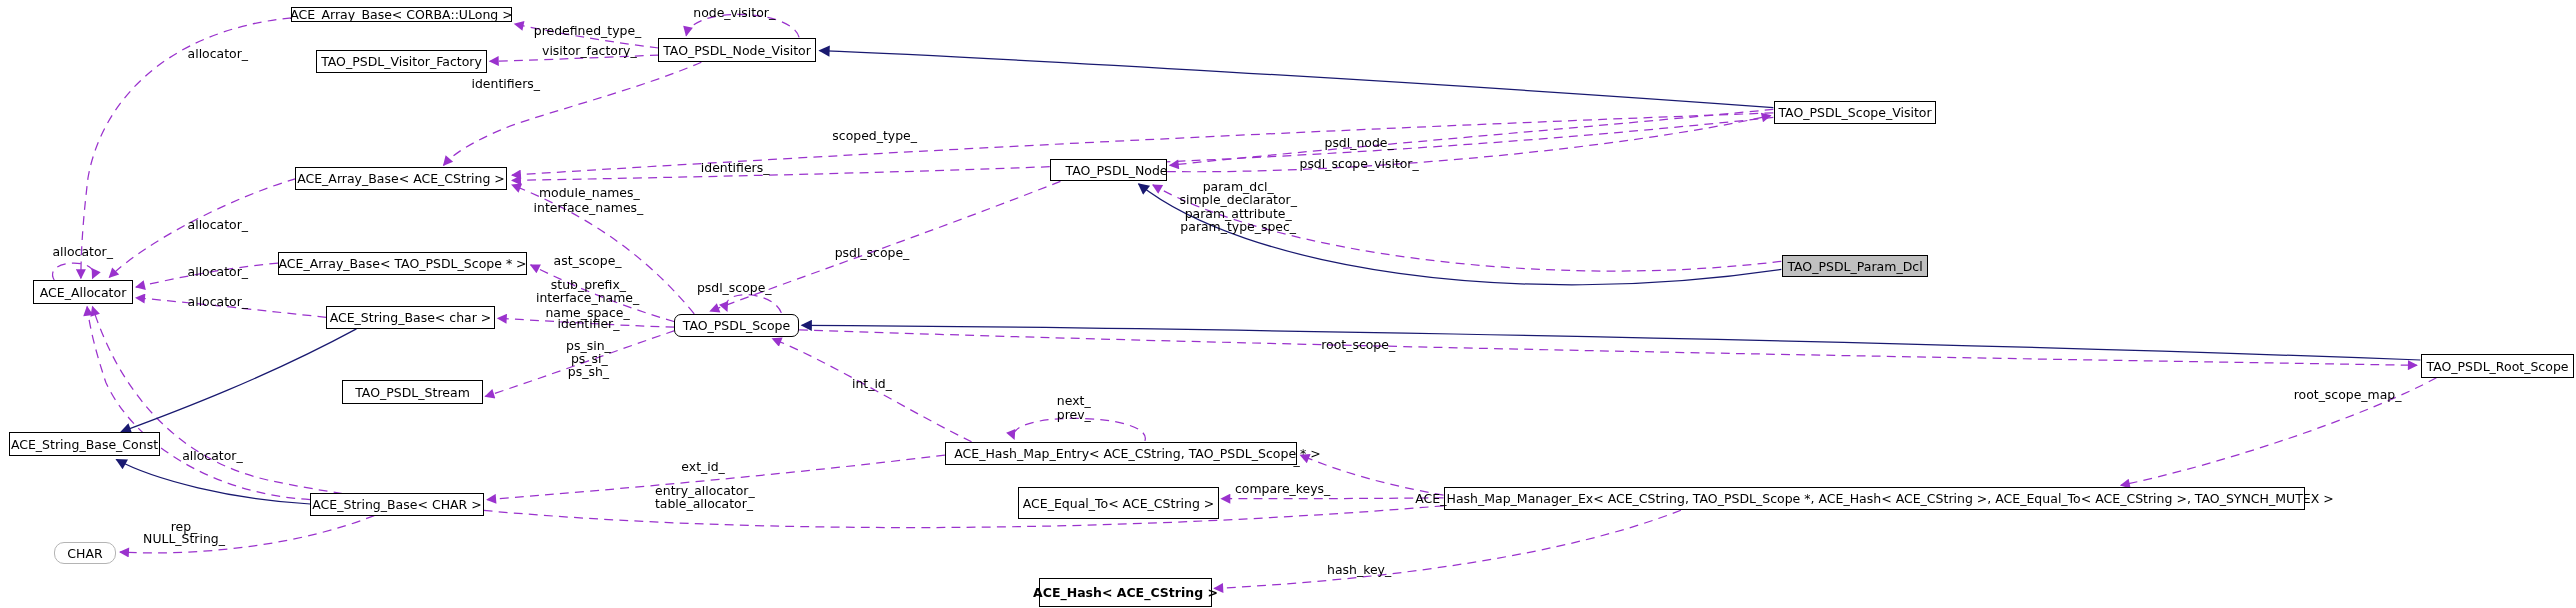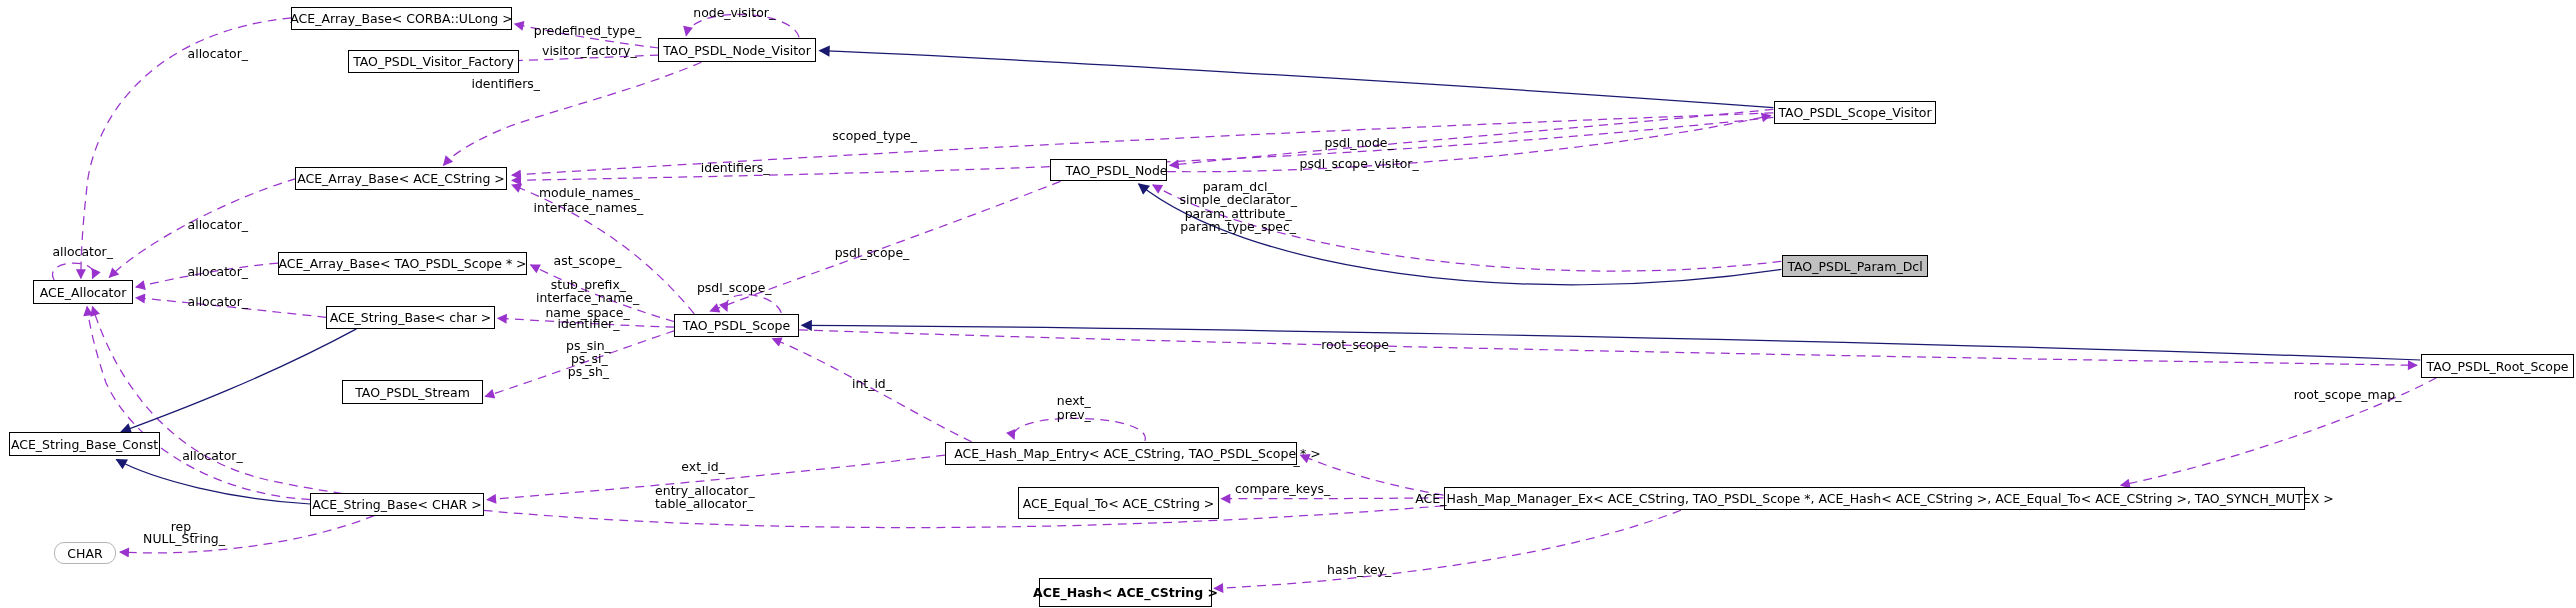--- a/index.html
+++ b/index.html
@@ -104,31 +104,31 @@
         <text x="1440" y="522" class="edge-label">table_</text>
         <text x="1442" y="555" class="edge-label">compare_keys_</text>
         <text x="238" y="517" class="edge-label">allocator_</text>
         <text x="206" y="597" class="edge-label">rep_</text>
         <text x="206" y="611" class="edge-label">NULL_String_</text>
         <text x="2640" y="449" class="edge-label">root_scope_map_</text>
         <text x="1528" y="646" class="edge-label">hash_key_</text>
       </g>
   </svg>
   <div id="nodes">
-      <div class="node" style="left: 291px; top: 7.1px; width: 221px; height: 23px;">ACE_Array_Base&lt; CORBA::ULong &gt;</div>
-      <div class="node" style="left: 316px; top: 50px; width: 171px; height: 23px; margin-left: 32px;">TAO_PSDL_Visitor_Factory</div>
+      <div class="node" style="left: 291px; top: 7.1px; width: 221px; height: 15px;">ACE_Array_Base&lt; CORBA::ULong &gt;</div>
+      <div class="node" style="left: 316px; top: 50px; width: 171px; height: 23px;">TAO_PSDL_Visitor_Factory</div>
       <div class="node" style="left: 658px; top: 38px; width: 158px; height: 24px;">TAO_PSDL_Node_Visitor</div>
       <div class="node" style="left: 1774px; top: 101px; width: 162px; height: 23px;">TAO_PSDL_Scope_Visitor</div>
       <div class="node" style="left: 295px; top: 167px; width: 212px; height: 23px;">ACE_Array_Base&lt; ACE_CString &gt;</div>
       <div class="node" style="left: 1050px; top: 159px; width: 117px; height: 22px; padding-left: 16px;">TAO_PSDL_Node</div>
       <div class="node" style="left: 1782px; top: 249px; width: 146px; height: 22px; background: rgb(192, 192, 192); margin-top: 6px;">TAO_PSDL_Param_Dcl</div>
       <div class="node" style="left: 33px; top: 280px; width: 100px; height: 24px;">ACE_Allocator</div>
       <div class="node" style="left: 278px; top: 252px; width: 249px; height: 23px;">ACE_Array_Base&lt; TAO_PSDL_Scope * &gt;</div>
       <div class="node" style="left: 326px; top: 306px; width: 169px; height: 23px;">ACE_String_Base&lt; char &gt;</div>
-      <div class="node" style="left: 674px; top: 314px; width: 125px; height: 23px;">TAO_PSDL_Scope</div>
+      <div class="node" style="left: 674px; top: 314px; width: 125px; height: 23px; border-radius: 7px;">TAO_PSDL_Scope</div>
       <div class="node" style="left: 342px; top: 380px; width: 141px; height: 24px;">TAO_PSDL_Stream</div>
       <div class="node" style="left: 2421px; top: 354px; width: 153px; height: 24px;">TAO_PSDL_Root_Scope</div>
       <div class="node" style="left: 9px; top: 432px; width: 151px; height: 24px;">ACE_String_Base_Const</div>
       <div class="node" style="left: 945px; top: 442px; width: 352px; height: 23px; padding-left: 33px;">ACE_Hash_Map_Entry&lt; ACE_CString, TAO_PSDL_Scope * &gt;</div>
       <div class="node" style="left: 1018px; top: 487px; width: 201px; height: 32px;">ACE_Equal_To&lt; ACE_CString &gt;</div>
       <div class="node" style="left: 1444px; top: 487px; width: 861px; height: 23px;">ACE_Hash_Map_Manager_Ex&lt; ACE_CString, TAO_PSDL_Scope *, ACE_Hash&lt; ACE_CString &gt;, ACE_Equal_To&lt; ACE_CString &gt;, TAO_SYNCH_MUTEX &gt;</div>
       <div class="node" style="left: 310px; top: 493px; width: 174px; height: 23px;">ACE_String_Base&lt; CHAR &gt;</div>
       <div class="node" style="left: 54px; top: 542px; width: 62px; height: 22px; border-color: rgb(180, 180, 180); border-radius: 10px;">CHAR</div>
       <div class="node" style="left: 1039px; top: 578px; width: 173px; height: 29px; font-weight: bold;">ACE_Hash&lt; ACE_CString &gt;</div>
     </div>

